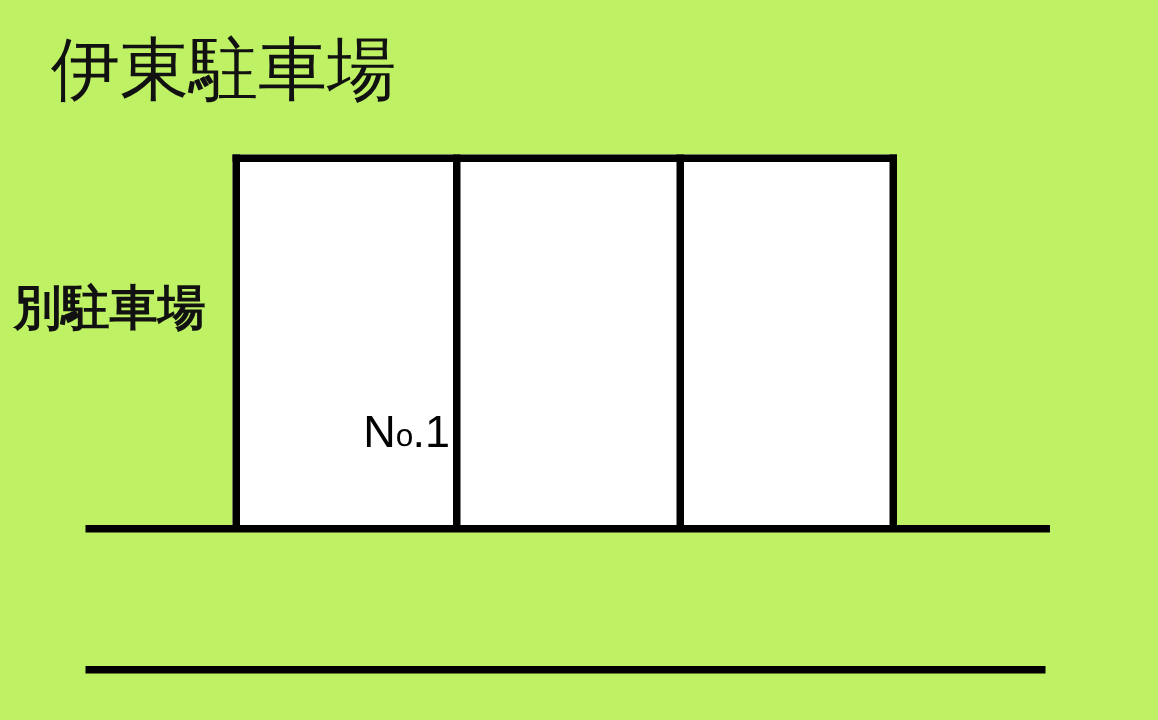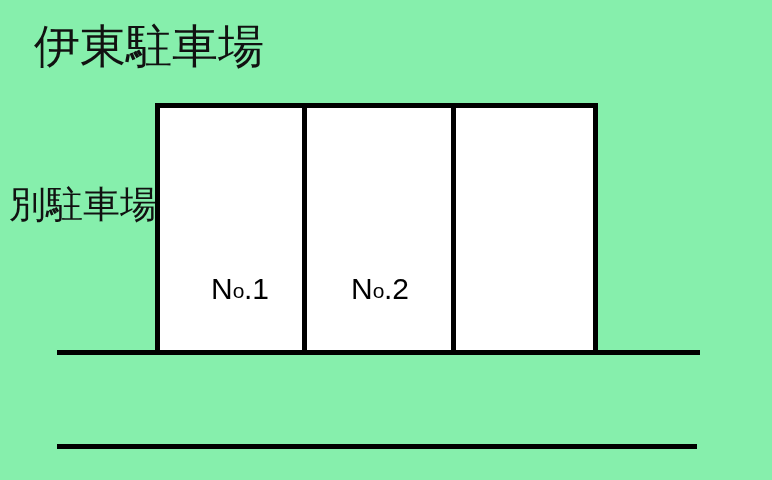--- a/index.html
+++ b/index.html
@@ -8,43 +8,43 @@
     background: #ffffff;
   }
   body {
     font-family: "Liberation Sans", "DejaVu Sans", sans-serif;
     color: #000000;
   }
   #canvas {
     position: relative;
     width: 772px;
     height: 480px;
-    background: #86efac;
+    background: #bef264;
     overflow: hidden;
   }
 
   
   .title {
     position: absolute;
     left: 34px;
     top: 18px;
     font-size: 46px;
     line-height: 56px;
     letter-spacing: 0px;
     font-weight: 400;
     white-space: nowrap;
     color: #111111;
   }
 
   
   .side-label {
     position: absolute;
-    font-size: 37px;
+    font-size: 32px;
     line-height: 36px;
-    font-weight: 400;
+    font-weight: 700;
     white-space: nowrap;
     color: #111111;
   }
   .side-label.left  { left: 9px;   top: 187px; }
   .side-label.right { left: 621px; top: 176px; }
 
   
   .lot-box {
     position: absolute;
     left: 155px;
@@ -72,21 +72,21 @@
 
   
   .stall-label {
     position: absolute;
     top: 272px;
     font-size: 30px;
     line-height: 34px;
     font-weight: 400;
     white-space: nowrap;
     color: #000000;
-    text-align: center;
+    text-align: right;
   }
   .stall-label .sup {
     font-size: 21px;
     vertical-align: 1px;
     letter-spacing: -0.5px;
   }
   .stall-label.s1 { left: 180px; width: 120px; }
   .stall-label.s2 { left: 320px; width: 120px; }
   .stall-label.s3 { left: 466px; width: 120px; }
 
@@ -110,21 +110,18 @@
 
   <div class="lot-box"></div>
 
   <div class="divider d1"></div>
   <div class="divider d2"></div>
 
   <div class="stall-label s1">
     <span>N</span><span class="sup">o</span><span>.1</span>
   </div>
 
-  <div class="stall-label s2">
-    <span>N</span><span class="sup">o</span><span>.2</span>
-  </div>
 
 
   <div class="rule upper"></div>
   <div class="rule lower"></div>
 
 </div>
 
 </body></html>

